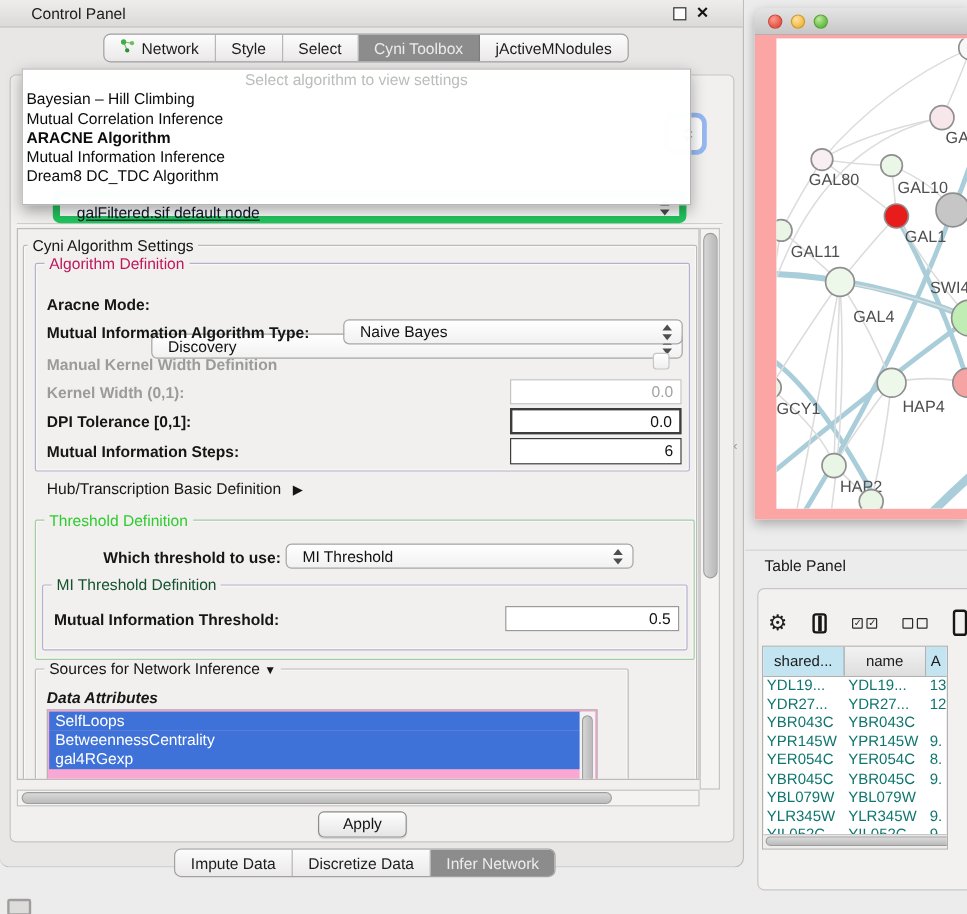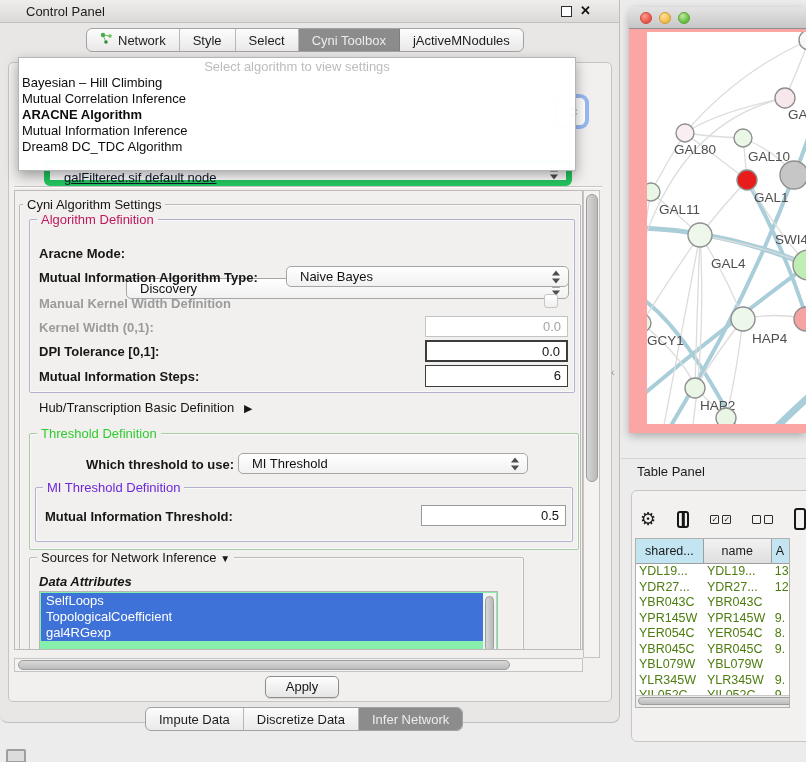--- a/index.html
+++ b/index.html
@@ -51,21 +51,21 @@
   
   #vp { left:14px; top:190px; width:569px; height:460px; background:#f1f0ef;
         border:1px solid #bdbbb9; overflow:hidden; z-index:1; }
 
   
   .sb-track { background:#f4f3f2; border:1px solid #c6c4c2; }
   .sb-thumb { position:absolute; border:1px solid #9d9d9d; border-radius:6px; background:linear-gradient(90deg,#d6d6d6,#b9b9b9); }
   .sb-thumb.h { background:linear-gradient(#d9d9d9,#bcbcbc); }
 
   
-  #attr-list { background:#86efac; border:1px solid #b7b5b3; overflow:hidden; }
+  #attr-list { background:#f9a8d4; border:1px solid #b7b5b3; overflow:hidden; }
   .attr-item { height:16px; line-height:16px; font-size:13px; color:#fff; background:#3e72d8; padding-left:5px; }
 
   #apply-btn { left:265px; top:676px; width:74px; height:22px; border:1px solid #8d8d8d; border-radius:5px;
                background:linear-gradient(#fefefe,#e5e5e5); font-size:13px; color:#141414; text-align:center;
                line-height:20px; box-shadow:0 1px 1px rgba(0,0,0,.12); }
 
   
   #popup { left:18px; top:57px; width:558px; height:114px; background:rgba(255,255,255,.98);
            border:1px solid #b5b5b5; box-shadow:0 5px 12px rgba(0,0,0,.35); z-index:40; }
   #popup-ph { height:16px; line-height:15px; text-align:center; color:#bcbcbc; font-size:13px; margin-top:1px; }
@@ -96,21 +96,21 @@
   .cbpair { display:flex; gap:3px; }
   .cb { width:9px; height:9px; border:1.4px solid #2c2c2c; border-radius:1px; font-size:8px; line-height:7px; color:#222; text-align:center; }
   .tpi-doc { width:16px; height:22px; border:2.6px solid #161616; border-radius:3px; }
 
   #tbl { left:635px; top:538px; width:155px; height:170px; background:#fff; border:1px solid #b3b1af; overflow:hidden; }
   #tbl-head { display:flex; height:25px; border-bottom:1px solid #9e9e9e; }
   .th { font-size:12.5px; color:#1a1a1a; line-height:24px; text-align:center; border-right:1px solid #9e9e9e; overflow:hidden; white-space:nowrap; }
   .th.hl { background:#c3e5f1; }
   .th.plain { background:linear-gradient(#f2f2f2,#dedede); }
   .tr { display:flex; height:15.5px; }
-  .td { font-size:12.5px; color:#4d7c0f; line-height:15px; padding-left:3px; overflow:hidden; white-space:nowrap; }
+  .td { font-size:12.5px; color:#0f766e; line-height:15px; padding-left:3px; overflow:hidden; white-space:nowrap; }
   .c1 { width:76px; } .c2 { width:76px; } .c3 { width:19px; }
   #tbl-hsb { position:absolute; left:0; bottom:0; width:169px; height:12px; background:#ededec; border-top:1px solid #c9c9c9; }
   #tbl-hsb .sb-thumb { left:2px; top:1px; width:160px; height:8px; }
 
   #mini-icon { left:6px; top:749px; width:20px; height:14px; border:2px solid #9e9e9e; background:#dedcda; border-radius:2px; }
   #grip { left:611px; top:366px; font-size:11px; color:#9a9a9a; }
   #topline { left:8px; top:0; width:1px; height:7px; background:#8a8a8a; }
 </style>
 </head>
 <body>
@@ -205,36 +205,36 @@
     <div class="abs group" style="left:14px; top:242px; width:550px; height:117px; border-color:#a4cda4;"></div>
     <div class="glabel" style="left:22px; top:235px; color:#2fcc2f;">Threshold Definition</div>
 
     <div class="abs blabel" style="left:71px; top:266px;">Which threshold to use:</div>
     <div class="abs combo" style="left:223px; top:262px; width:290px; height:21px;">
       <span>MI Threshold</span>
       <span class="stepper"></span>
     </div>
 
     <div class="abs group" style="left:20px; top:296px; width:538px; height:55px; border-color:#b2b2cf;"></div>
-    <div class="glabel" style="left:28px; top:289px; color:#6d28d9;">MI Threshold Definition</div>
+    <div class="glabel" style="left:28px; top:289px; color:#14532d;">MI Threshold Definition</div>
 
     <div class="abs blabel" style="left:30px; top:318px;">Mutual Information Threshold:</div>
     <div class="abs field" style="left:406px; top:314px; width:145px; height:21px; border:1px solid #9a9a9a;">0.5</div>
 
     <div class="abs group" style="left:14px; top:366px; width:495px; height:200px;"></div>
     <div class="glabel" style="left:22px; top:359px; color:#161616;">
       <span>Sources for Network Inference</span>
       <span style="font-size:10px;">▼</span>
     </div>
     <div class="abs blabel" style="left:24px; top:383px;font-style:italic;">Data Attributes</div>
 
     <div class="abs" id="attr-list" style="left:24px; top:400px; width:459px; height:70px;">
       <div style="position:absolute; left:1px; top:1px; width:443px;">
         <div class="attr-item">SelfLoops</div>
-        <div class="attr-item">TopologicalCoefficient</div>
+        <div class="attr-item">BetweennessCentrality</div>
         <div class="attr-item">gal4RGexp</div>
       </div>
       <div style="position:absolute; right:1px; top:1px; width:13px; bottom:1px; background:#f2f2f2;">
         <div class="sb-thumb" style="left:1.5px; top:3px; width:9px; height:56px;"></div>
       </div>
     </div>
   </div>
 
   <div class="abs sb-track" style="left:583px; top:190px; width:17px; height:468px;">
     <div class="sb-thumb" style="left:1.5px; top:3px; width:12px; height:288px;"></div>

